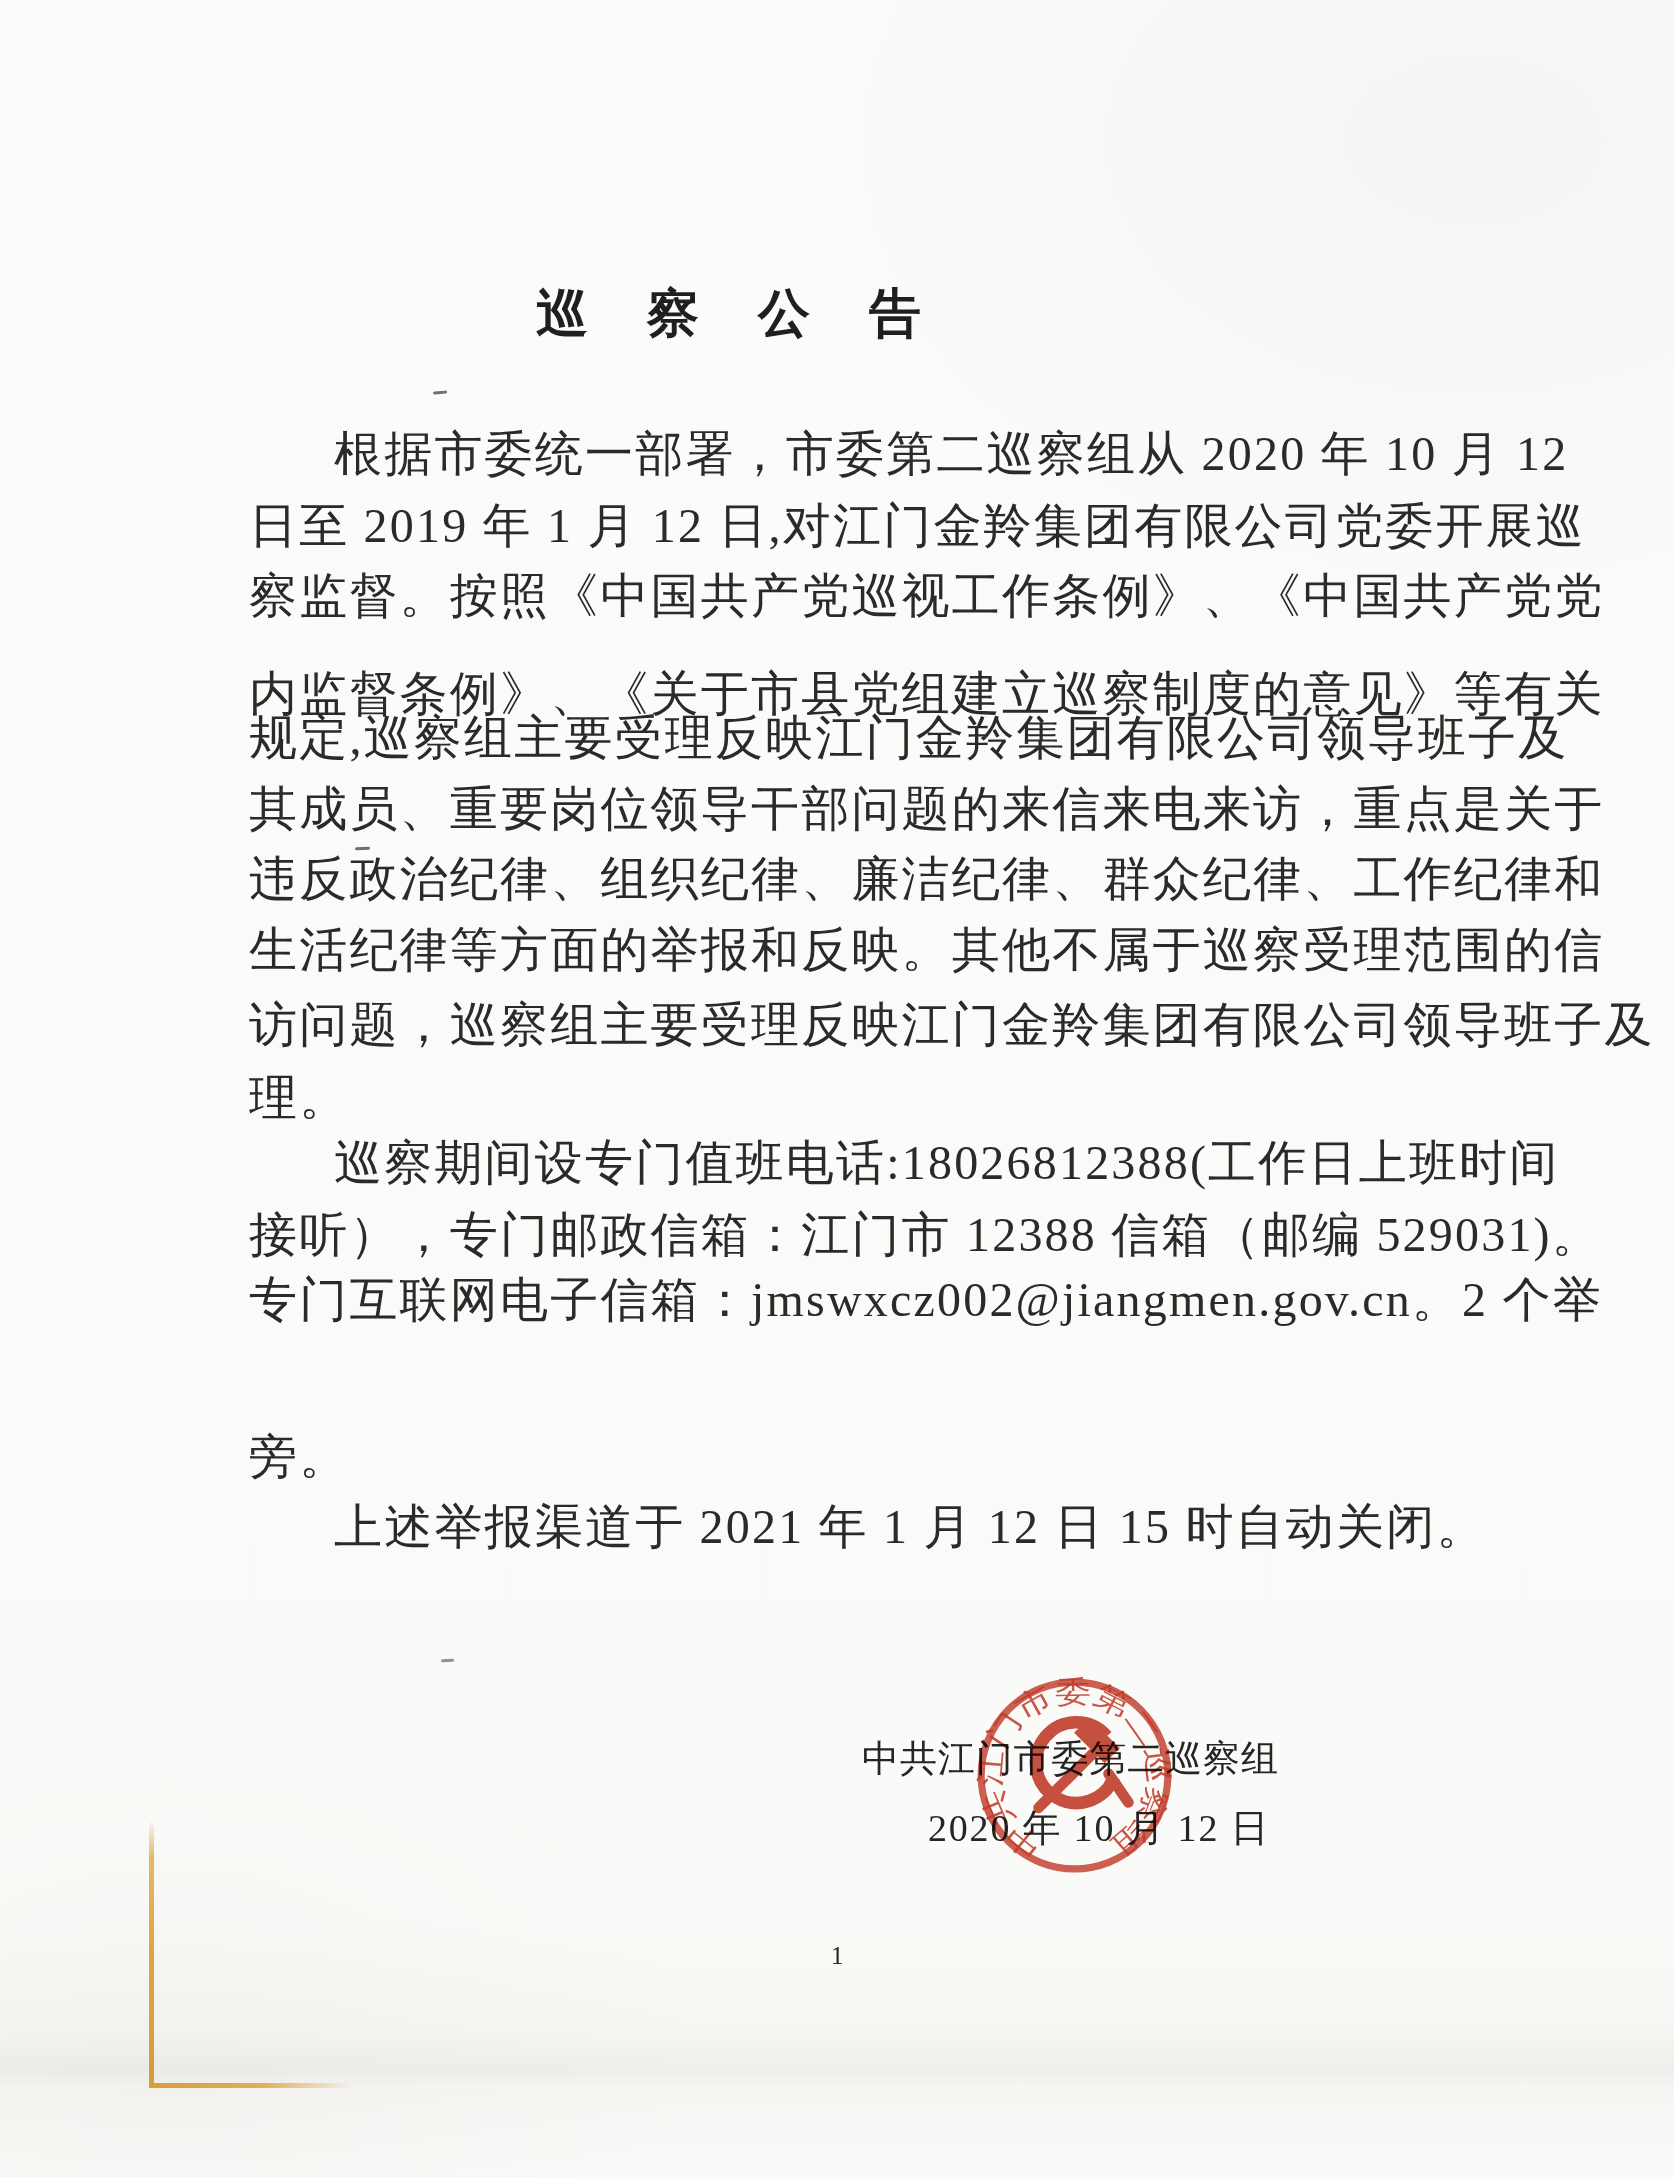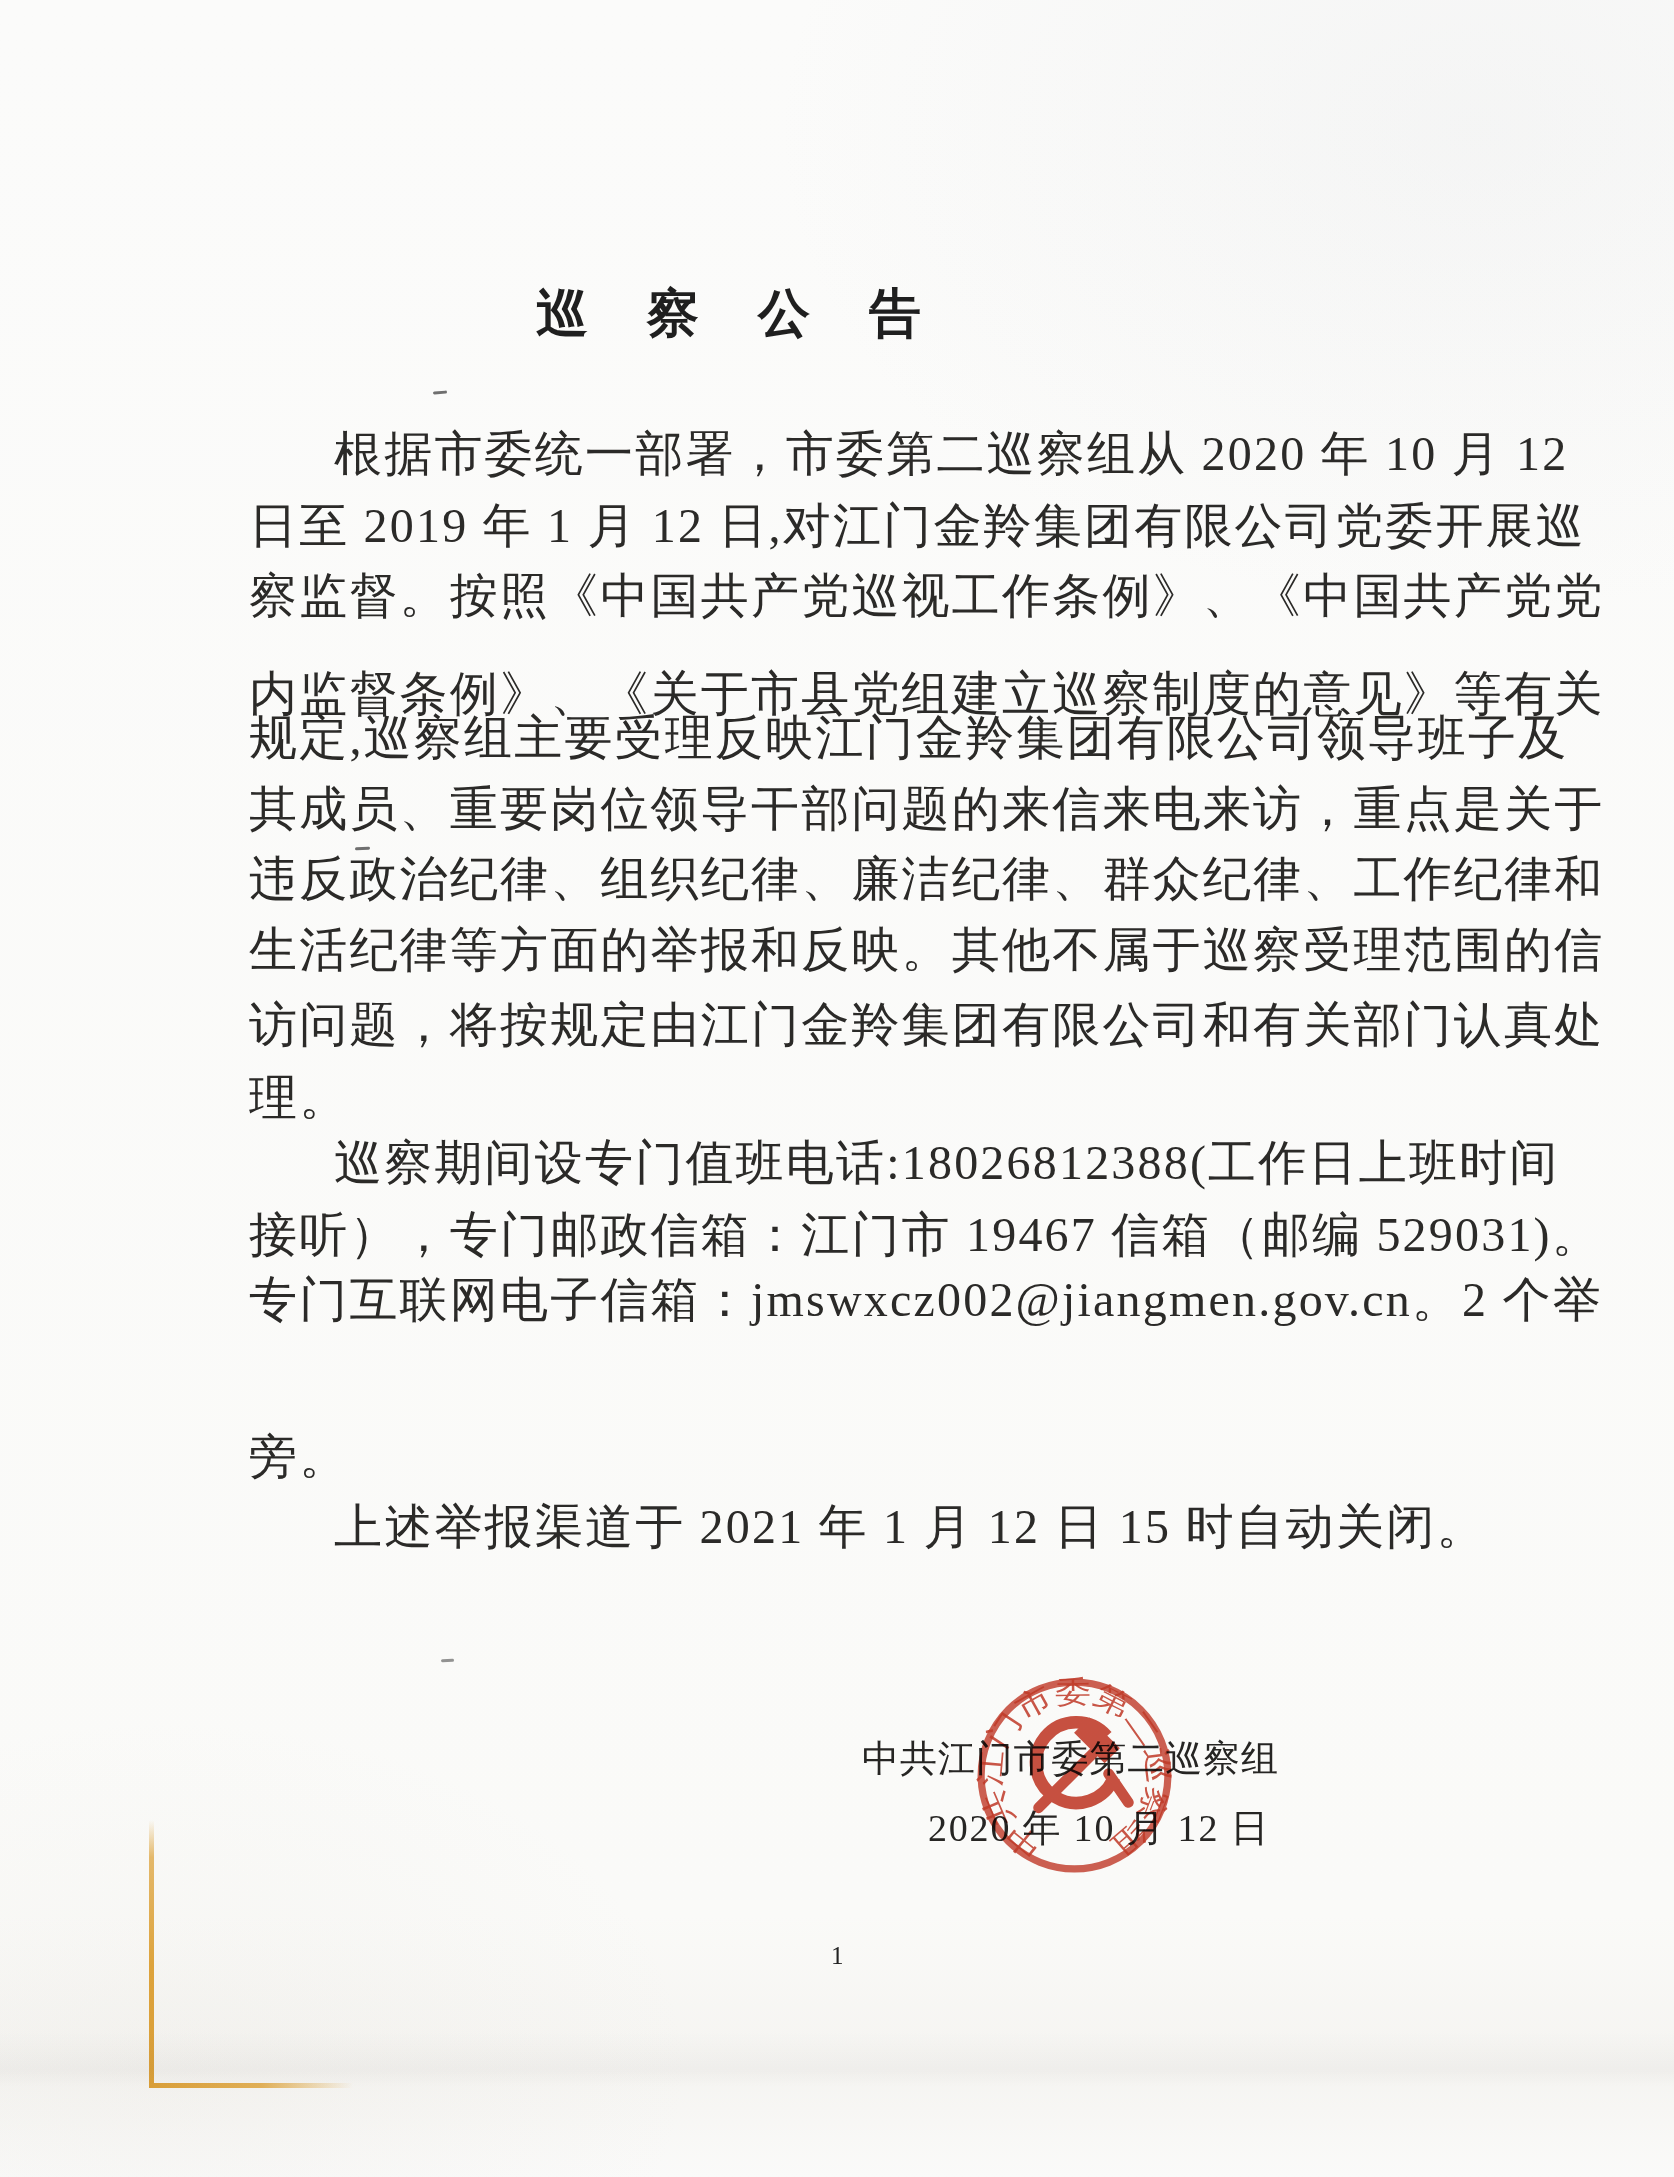--- a/index.html
+++ b/index.html
@@ -74,24 +74,24 @@
   <div class="dash dash3"></div>
 
   <div class="line indent" style="top:430px">根据市委统一部署，市委第二巡察组从 2020 年 10 月 12</div>
   <div class="line" style="top:502px">日至 2019 年 1 月 12 日,对江门金羚集团有限公司党委开展巡</div>
   <div class="line" style="top:572px">察监督。按照《中国共产党巡视工作条例》、《中国共产党党</div>
   <div class="line" style="top:670px">内监督条例》、《关于市县党组建立巡察制度的意见》等有关</div>
   <div class="line" style="top:714px">规定,巡察组主要受理反映江门金羚集团有限公司领导班子及</div>
   <div class="line" style="top:785px">其成员、重要岗位领导干部问题的来信来电来访，重点是关于</div>
   <div class="line" style="top:855px">违反政治纪律、组织纪律、廉洁纪律、群众纪律、工作纪律和</div>
   <div class="line" style="top:926px">生活纪律等方面的举报和反映。其他不属于巡察受理范围的信</div>
-  <div class="line" style="top:1001px">访问题，将按规定由江门金羚集团有限公司和有关部门认真处</div>
+  <div class="line" style="top:1001px">访问题，巡察组主要受理反映江门金羚集团有限公司领导班子及</div>
   <div class="line" style="top:1074px">理。</div>
   <div class="line indent" style="top:1139px">巡察期间设专门值班电话:18026812388(工作日上班时间</div>
-  <div class="line" style="top:1211px">接听），专门邮政信箱：江门市 19467 信箱（邮编 529031)。</div>
+  <div class="line" style="top:1211px">接听），专门邮政信箱：江门市 12388 信箱（邮编 529031)。</div>
   <div class="line" style="top:1276px">专门互联网电子信箱：jmswxcz002@jiangmen.gov.cn。2 个举</div>
   <div class="line" style="top:1433px">旁。</div>
   <div class="line indent" style="top:1503px">上述举报渠道于 2021 年 1 月 12 日 15 时自动关闭。</div>
 
   <div class="signature">中共江门市委第二巡察组</div>
   <div class="date">2020 年 10 月 12 日</div>
 
   <svg class="seal" width="219" height="219" viewBox="0 0 244 244">
     <defs>
       <path id="sealArc" d="M 87.3 196.3 A 82 82 0 1 1 156.7 196.3" fill="none"></path>

